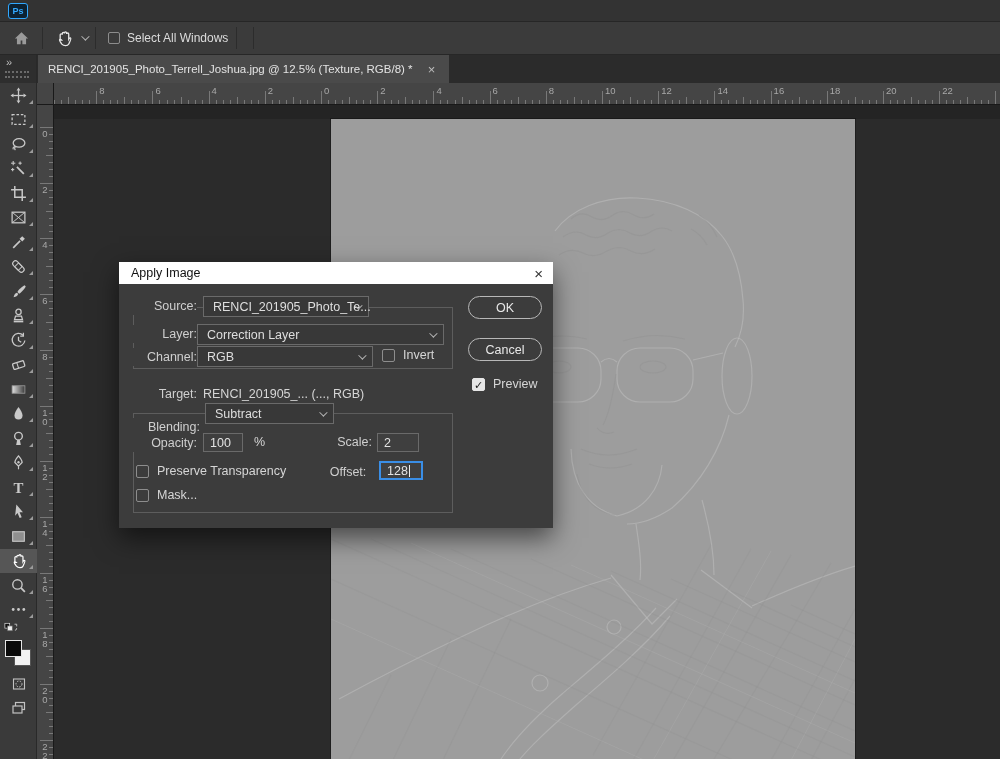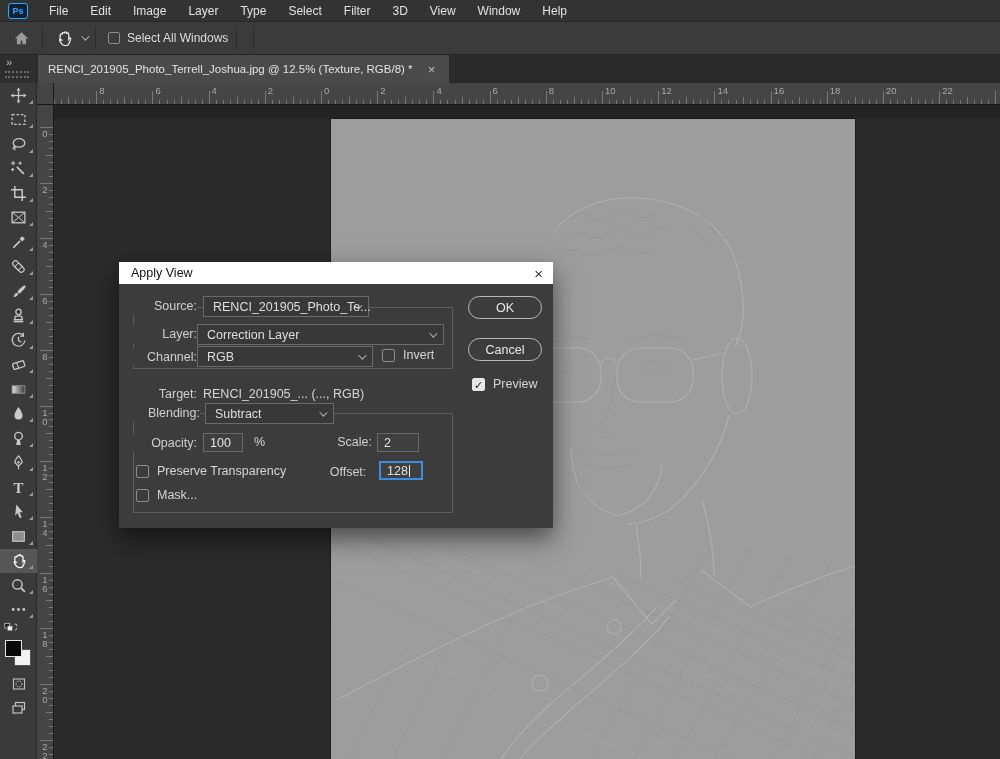--- a/index.html
+++ b/index.html
@@ -98,33 +98,20 @@
   .pillbtn { position:absolute; width:74px; height:23px; border:1.5px solid #b8b8b8; border-radius:12px;
     background:transparent; color:#e8e8e8; font-size:12.5px; font-family:inherit; }
   .dcheckrow { position:absolute; display:flex; align-items:center; gap:8px; color:#d6d6d6;}
   .dcheckrow .cb { width:13px; height:13px; }
 </style>
 </head>
 <body>
 
 <div id="menubar">
   <div id="ps-badge">Ps</div>
-  <div id="menu-items" style="display: flex;">
-      <span class="menu-item">File</span>
-      <span class="menu-item">Edit</span>
-      <span class="menu-item">Image</span>
-      <span class="menu-item">Layer</span>
-      <span class="menu-item">Type</span>
-      <span class="menu-item">Select</span>
-      <span class="menu-item">Filter</span>
-      <span class="menu-item">3D</span>
-      <span class="menu-item">View</span>
-      <span class="menu-item">Window</span>
-      <span class="menu-item">Help</span>
-    </div>
 </div>
 
 <div id="optionsbar">
   <span class="opt-icon" style="margin-left:8px">
       <svg width="17" height="17" viewBox="0 0 16 16">
         <path d="M8 2.2L1.8 8h1.9v5.4h3.5V9.8h1.6v3.6h3.5V8h1.9z" fill="currentColor"></path>
       </svg>
     </span>
   <span class="opt-sep"></span>
   <span class="opt-icon light">
@@ -695,21 +682,21 @@
           <path d="M240 446 L 524 574"></path>
         <path d="M440 432 L 320 645"></path>
           <path d="M524 520 L 458 645"></path>
       </g>
     </svg>
   </div>
 </div>
 
 <div id="dialog">
   <div id="dlg-titlebar">
-    <span id="dlg-title">Apply View</span>
+    <span id="dlg-title">Apply Image</span>
     <span id="dlg-close">×</span>
   </div>
 
   <div class="grp" id="grp1"></div>
   <div class="grp" id="grp2"></div>
 
   <span class="dlabel" style="left:0;top:35px">Source:</span>
   <div class="dd" style="left:84px;top:34px;width:166px">
     <span>RENCI_201905_Photo_Te...</span>
       <span class="chev"></span>
@@ -734,21 +721,21 @@
   <button class="pillbtn" style="left:349px;top:34px">OK</button>
   <button class="pillbtn" style="left:349px;top:76px">Cancel</button>
   <div class="dcheckrow" style="left:353px;top:115px">
     <span class="cb checked" id="preview-cb">✓</span>
     <span>Preview</span>
   </div>
 
   <span class="dlabel" style="left:0;top:123px">Target:</span>
   <span class="abs" style="left:84px;top:125px;color:#d6d6d6">RENCI_201905_... (..., RGB)</span>
 
-  <span class="dlabel" style="left:3px;top:142px">Blending:</span>
+  <span class="dlabel" style="left:3px;top:156px">Blending:</span>
   <div class="dd" style="left:86px;top:141px;width:129px">
     <span>Subtract</span>
       <span class="chev"></span>
   </div>
 
   <span class="dlabel" style="left:0;top:172px">Opacity:</span>
   <div class="dinput" style="left:84px;top:171px;width:40px">
     <span>100</span>
   </div>
   <span class="abs" style="left:135px;top:173px;color:#d6d6d6">%</span>

